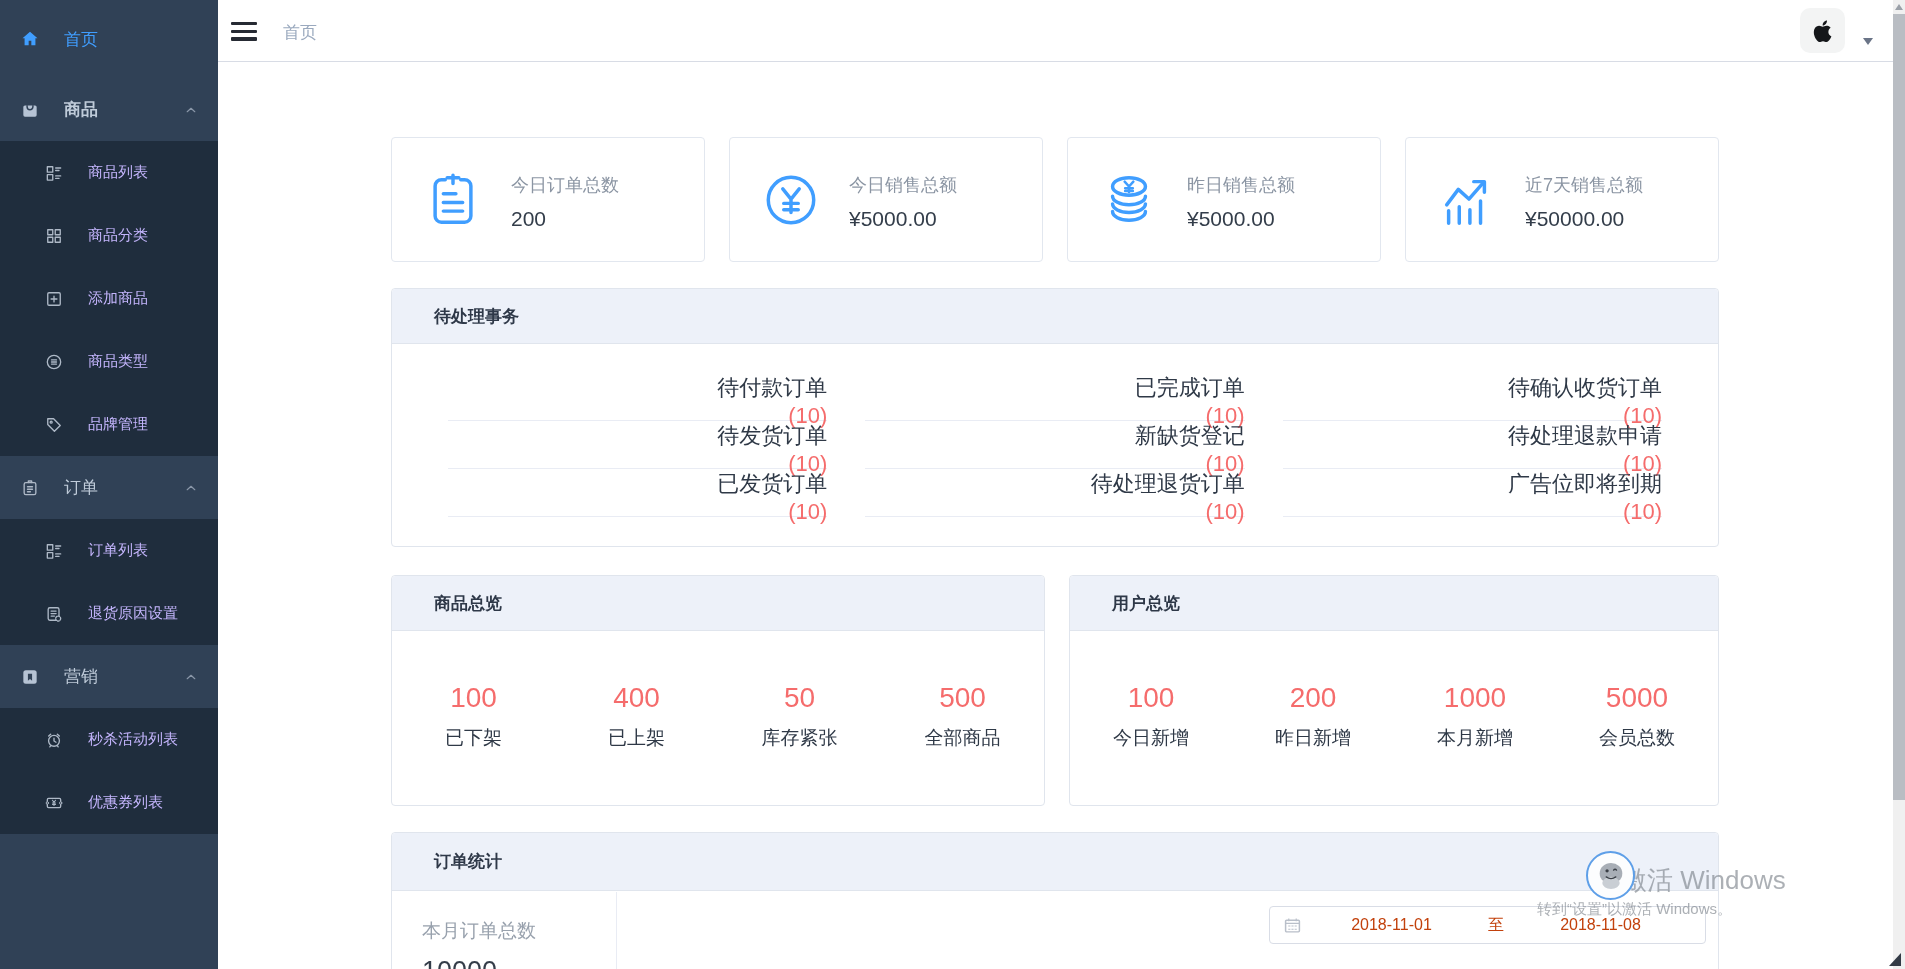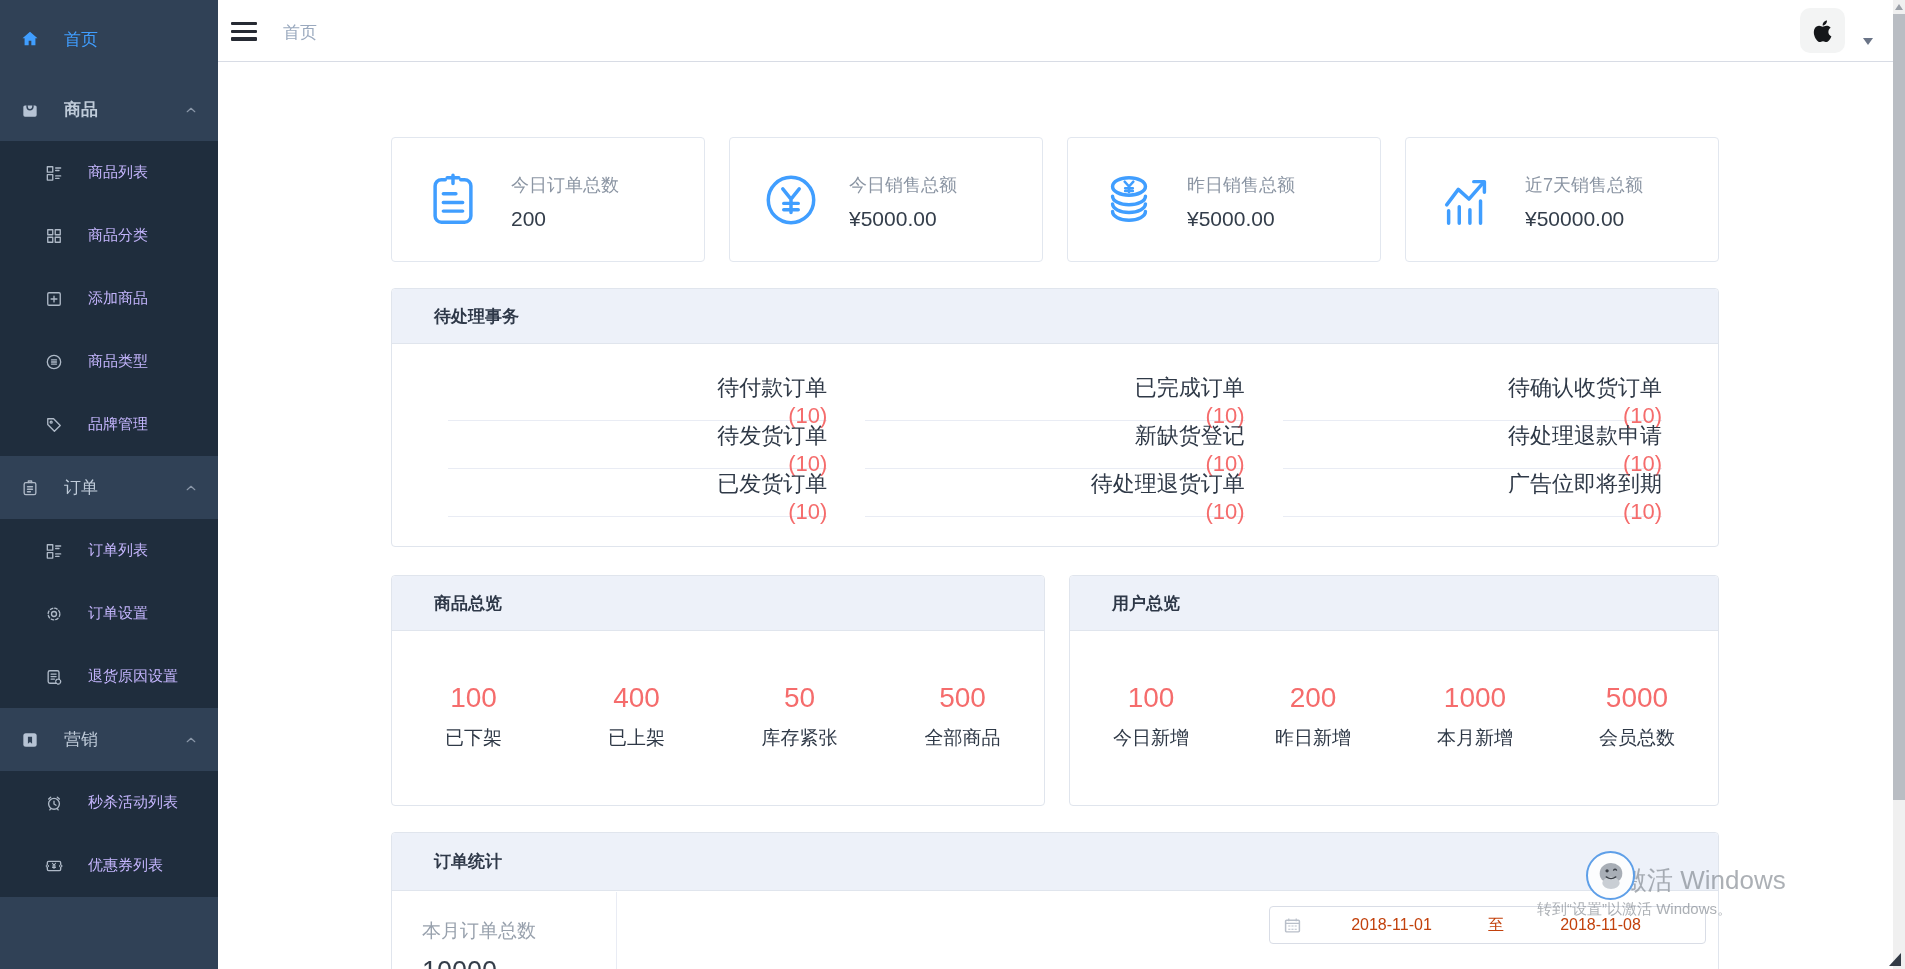--- a/index.html
+++ b/index.html
@@ -152,27 +152,20 @@
     <div class="mi">
       <svg viewBox="0 0 24 24">
           <rect x="4" y="4.5" width="6.5" height="6.5"></rect>
           <rect x="4" y="14" width="6.5" height="6.5"></rect>
           <path d="M14 6h6M14 9h4M14 15.5h6M14 18.5h4"></path>
         </svg>
       <span class="lbl">订单列表</span>
     </div>
     <div class="mi">
       <svg viewBox="0 0 24 24">
-          <circle cx="12" cy="12" r="3"></circle>
-          <circle cx="12" cy="12" r="7" stroke-dasharray="3.1 2.4"></circle>
-        </svg>
-      <span class="lbl">订单设置</span>
-    </div>
-    <div class="mi">
-      <svg viewBox="0 0 24 24">
           <rect x="5" y="4.5" width="13" height="15" rx="2"></rect>
           <path d="M8.5 8.5h6M8.5 11.5h6M8.5 14.5h4"></path>
           <circle cx="17" cy="17.5" r="3" fill="#1f2d3d" stroke-dasharray="2 1.4"></circle>
         </svg>
       <span class="lbl">退货原因设置</span>
     </div>
   </div>
 
   <div class="mi group">
     <svg viewBox="0 0 24 24" style="stroke:none">

